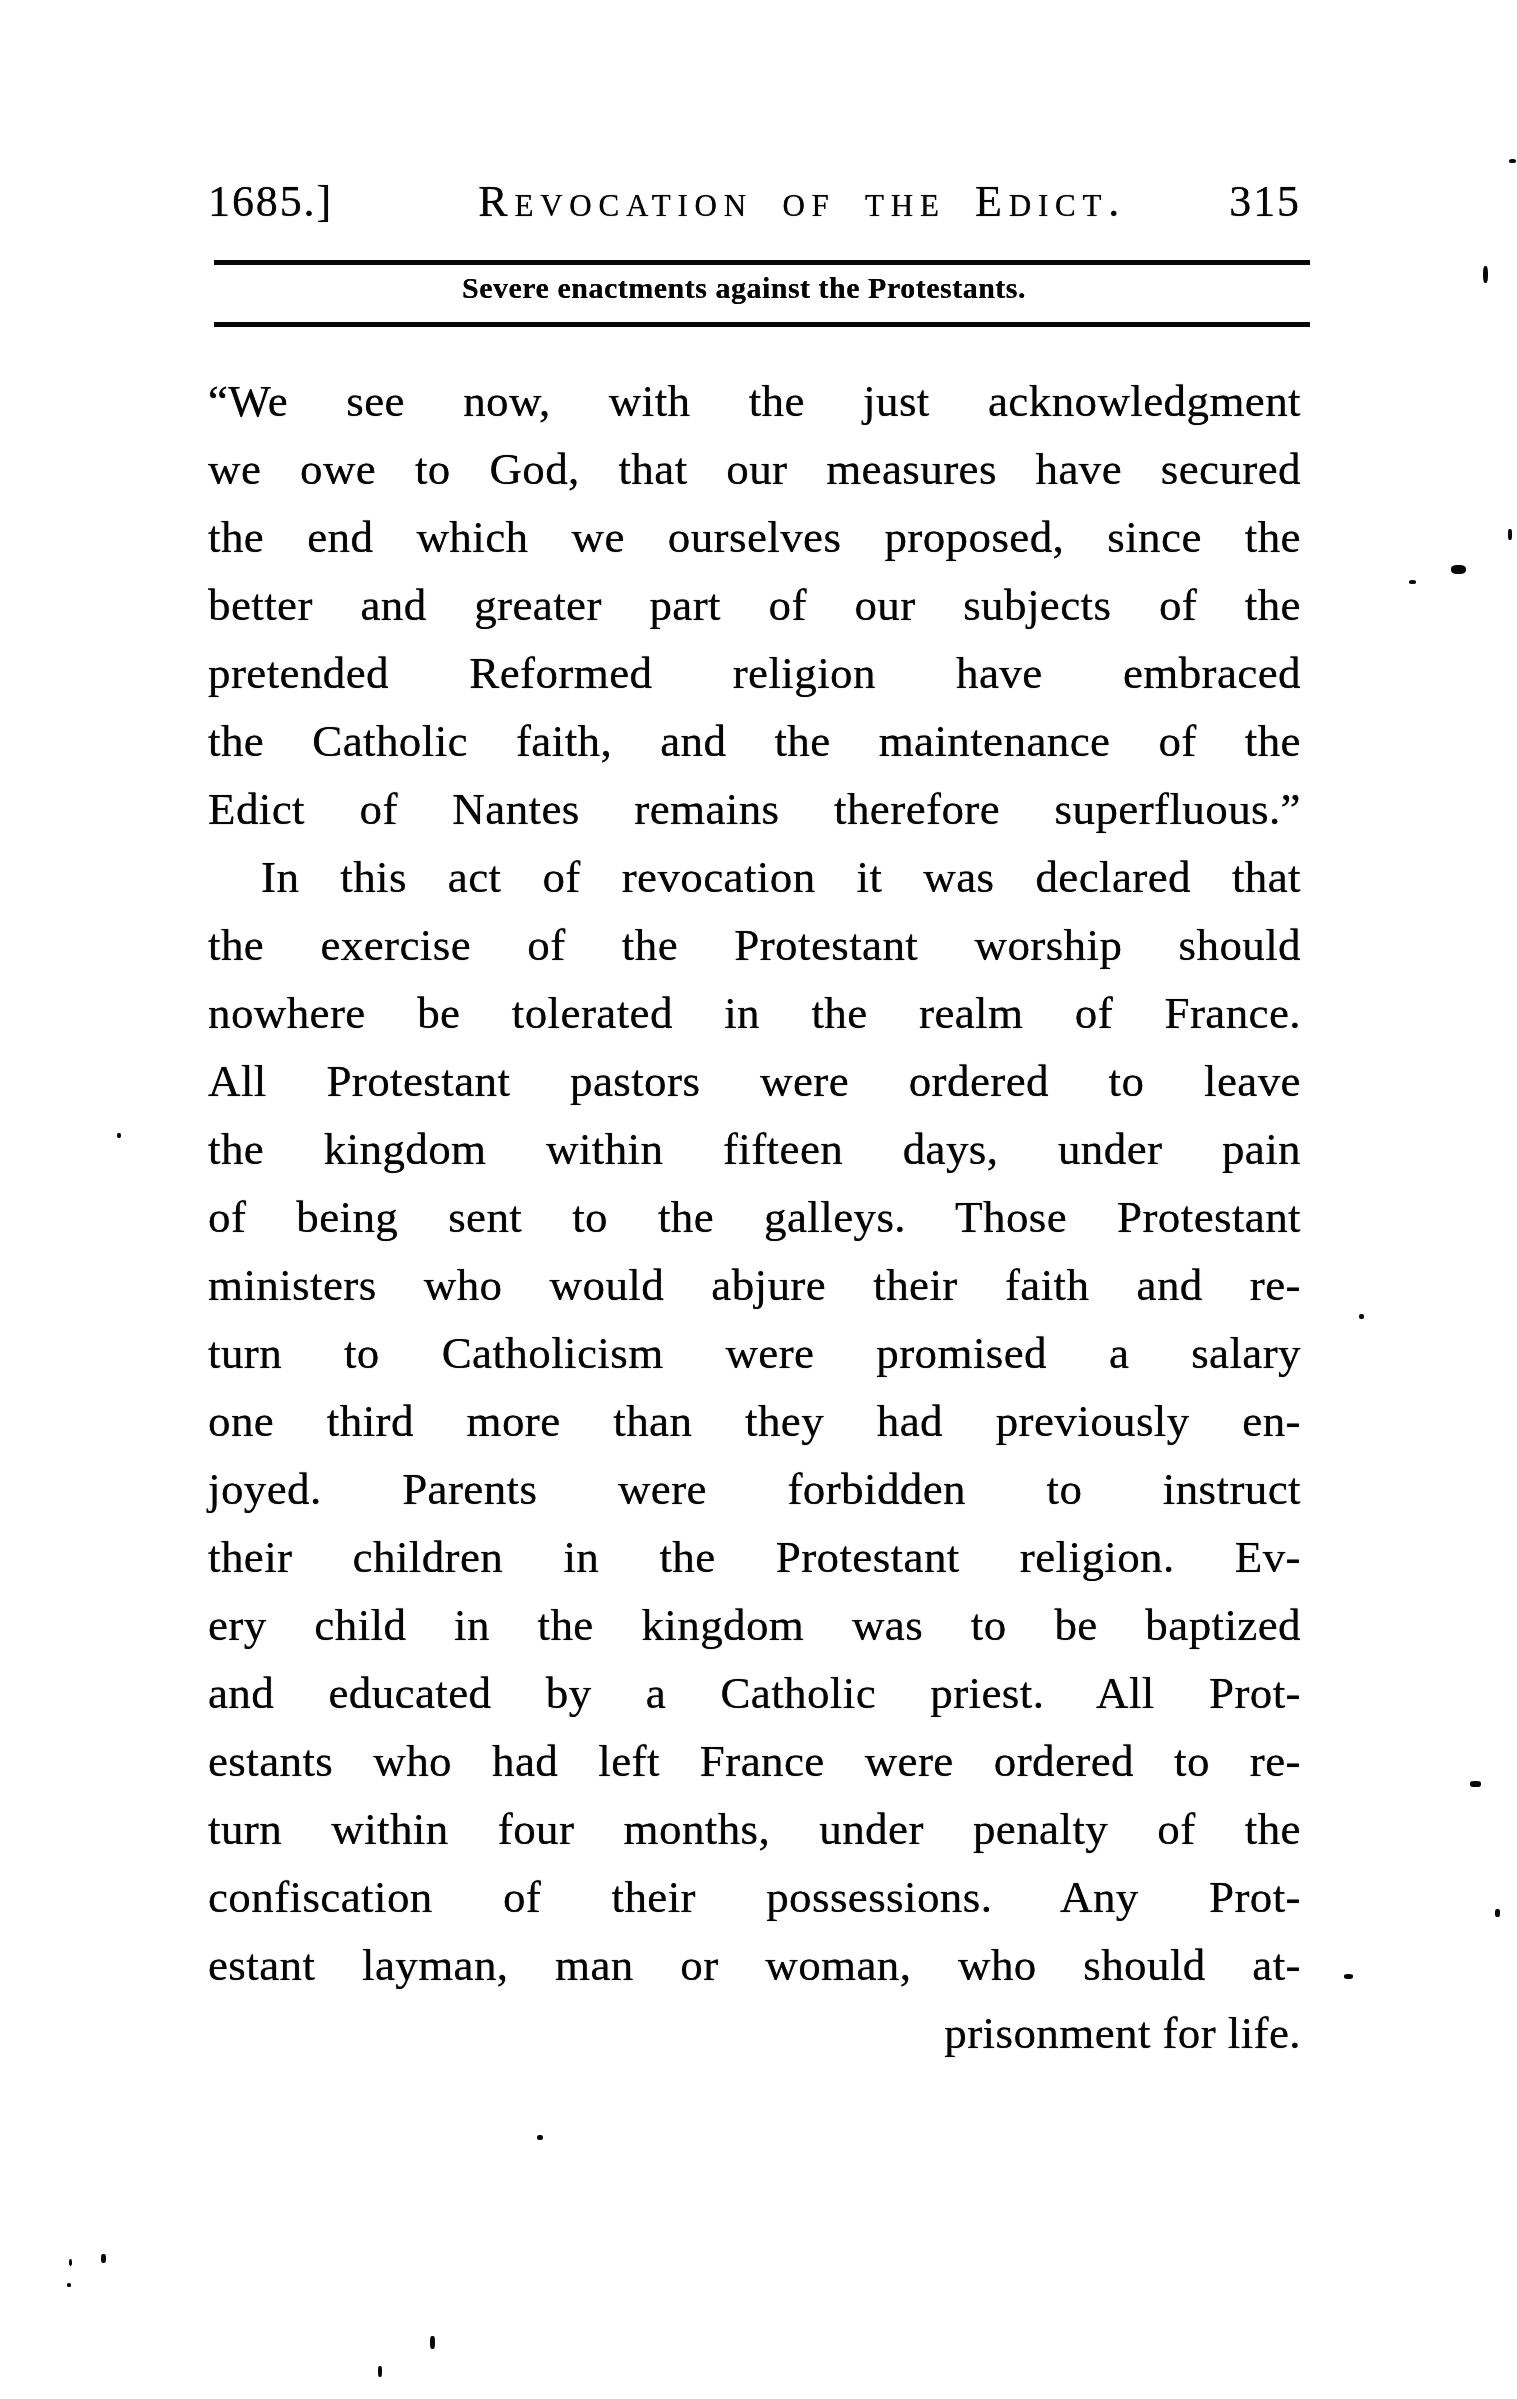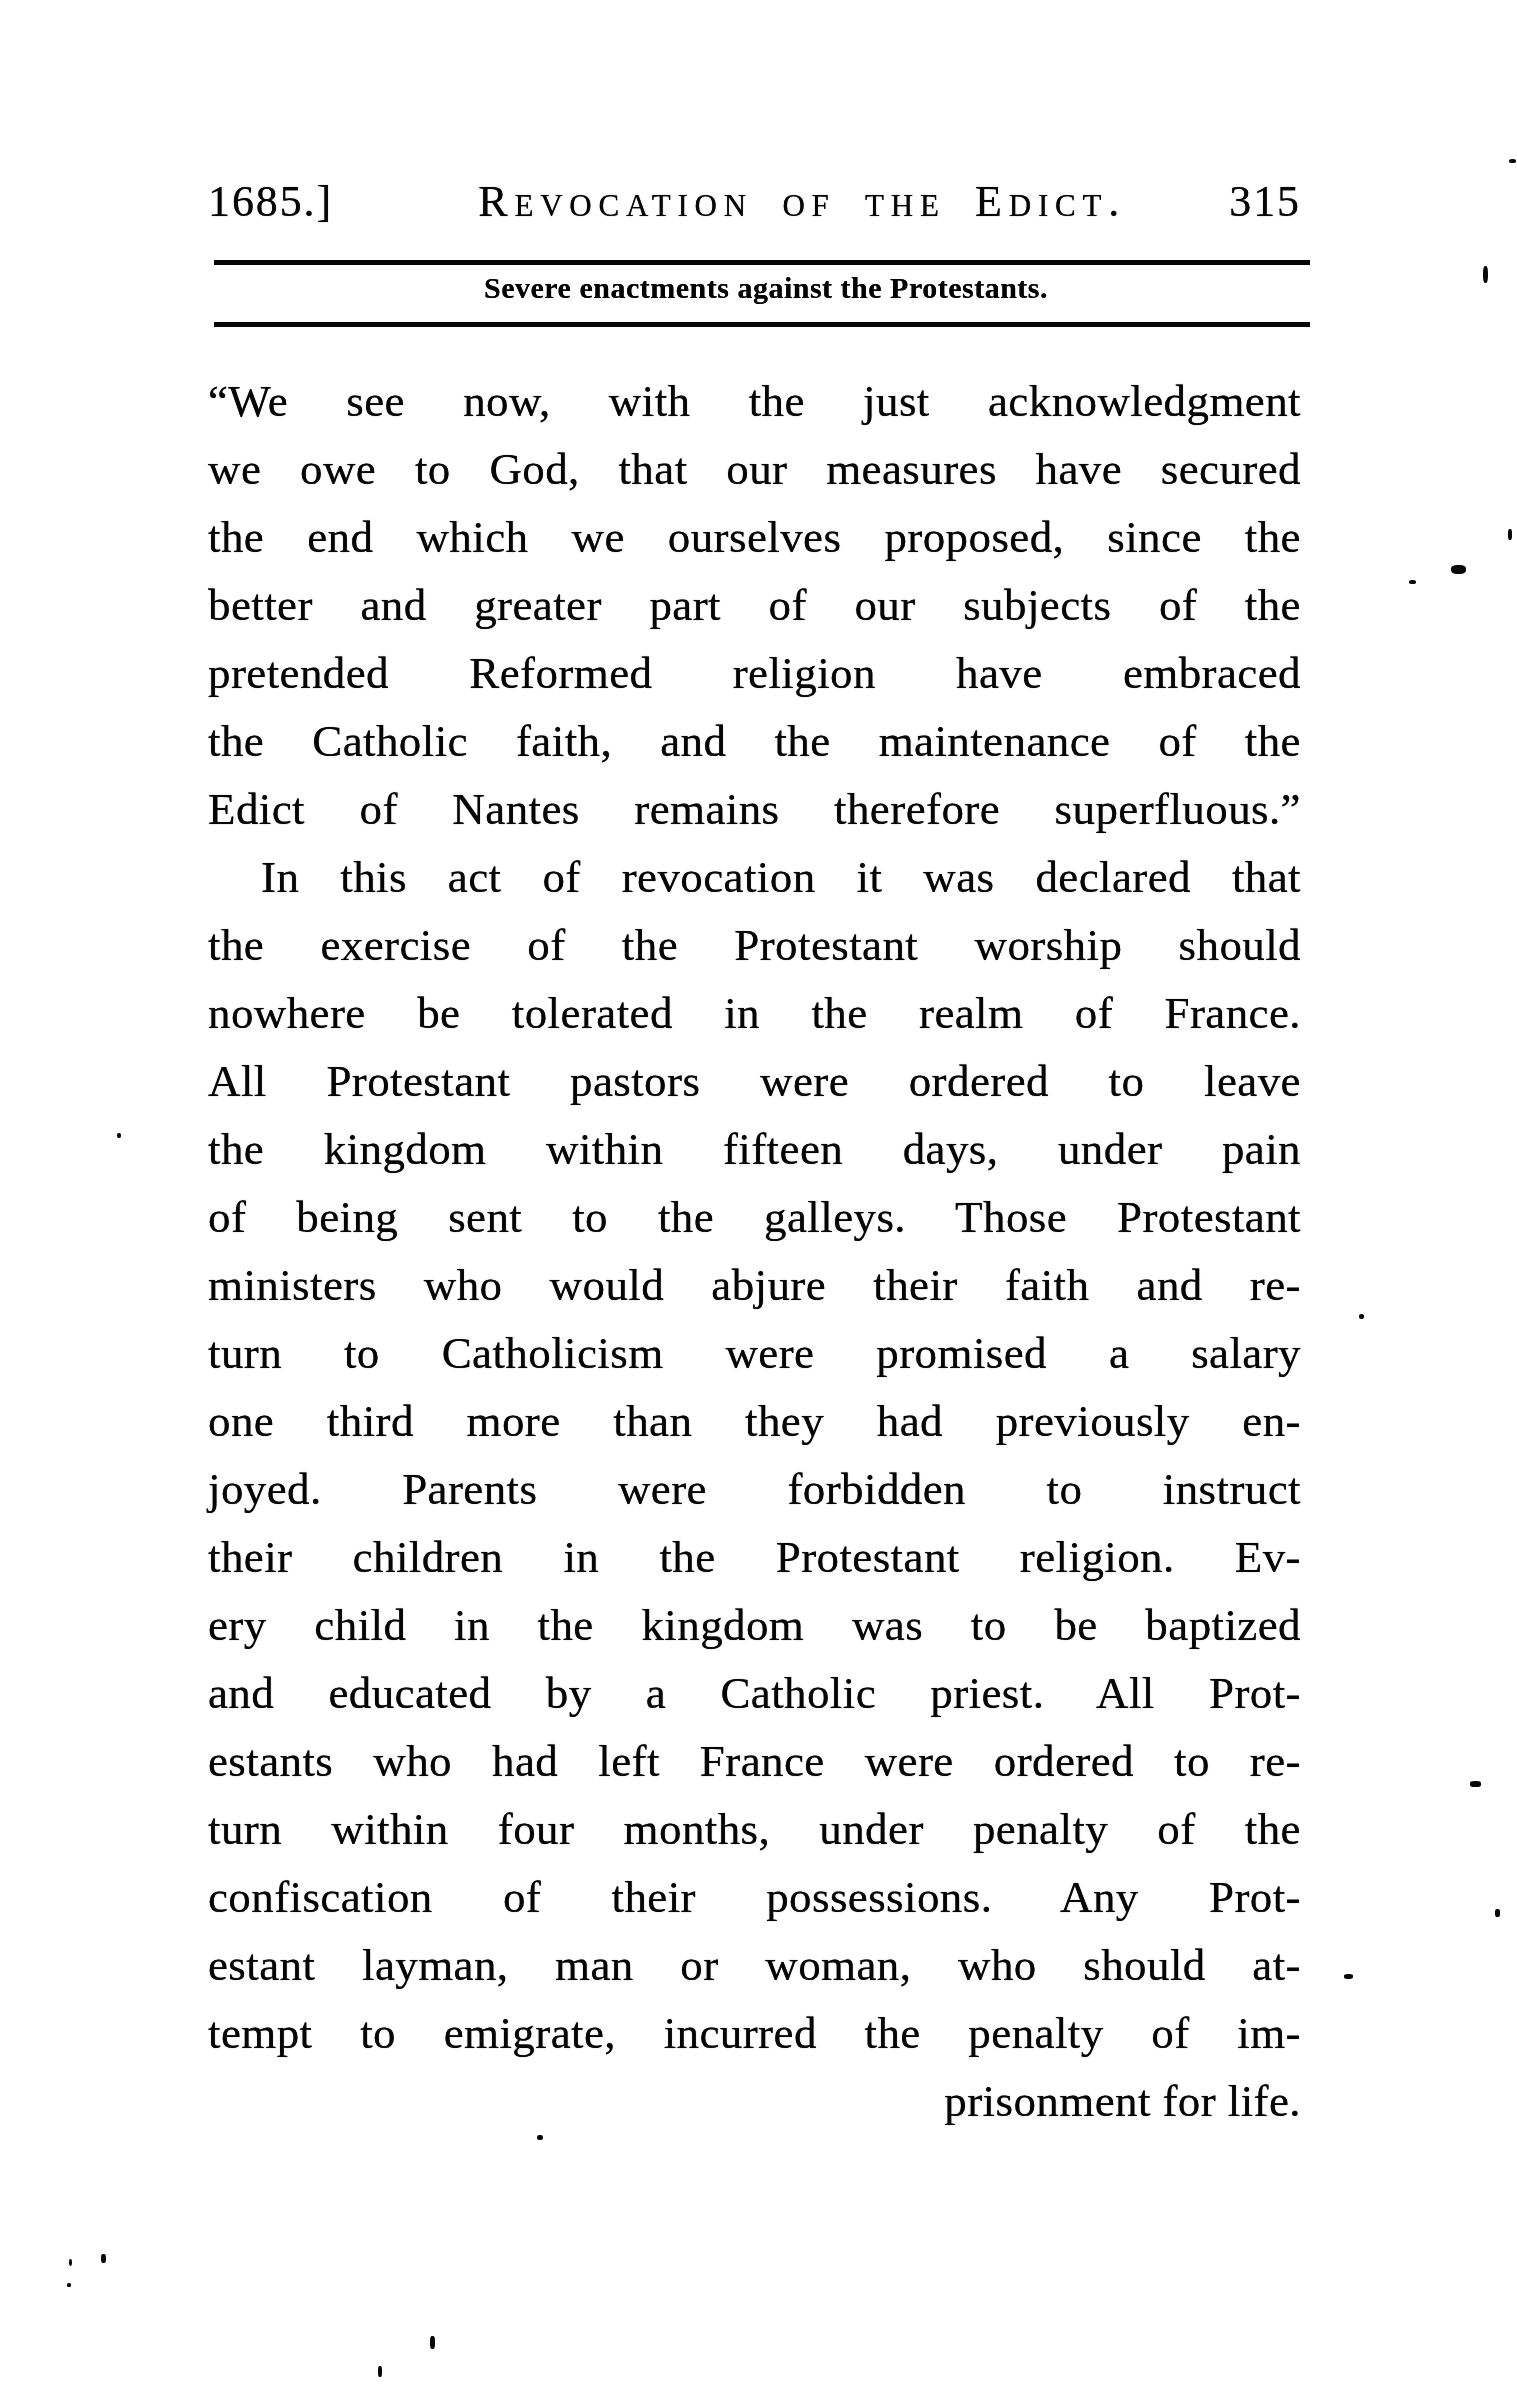--- a/index.html
+++ b/index.html
@@ -46,21 +46,21 @@
     position: absolute;
     left: 214px;
     width: 1096px;
     height: 4.8px;
     background: #070707;
   }
   .rule-top { top: 260px; }
   .rule-bottom { top: 322px; }
   .section-head {
     position: absolute;
-    left: 218px;
+    left: 196px;
     top: 271px;
     width: 1096px;
     text-align: center;
     font-size: 30px;
     font-weight: 700;
     letter-spacing: 0.5px;
     text-shadow: 0 0 0.6px rgba(0,0,0,0.85);
   }
   
   .body-text {
@@ -122,21 +122,20 @@
       <div class="text-line justify">turn to Catholicism were promised a salary</div>
       <div class="text-line justify">one third more than they had previously en-</div>
       <div class="text-line justify">joyed.  Parents were forbidden to instruct</div>
       <div class="text-line justify">their children in the Protestant religion.  Ev-</div>
       <div class="text-line justify">ery child in the kingdom was to be baptized</div>
       <div class="text-line justify">and educated by a Catholic priest.  All Prot-</div>
       <div class="text-line justify">estants who had left France were ordered to re-</div>
       <div class="text-line justify">turn within four months, under penalty of the</div>
       <div class="text-line justify">confiscation of their possessions.  Any Prot-</div>
       <div class="text-line justify">estant layman, man or woman, who should at-</div>
-      <div class="text-line justify">tempt to emigrate, incurred the penalty of im-</div>
       <div class="text-line left">prisonment for life.</div>
     </div>
 
   <div id="speck-layer">
       <div class="ink-speck" style="left: 1509px; top: 159px; width: 6.8px; height: 3.9px;"></div>
       <div class="ink-speck" style="left: 1483px; top: 266px; width: 4.8px; height: 17.4px;"></div>
       <div class="ink-speck" style="left: 1508px; top: 529px; width: 3.9px; height: 10.6px;"></div>
       <div class="ink-speck" style="left: 1451px; top: 565px; width: 14.5px; height: 8.7px;"></div>
       <div class="ink-speck" style="left: 1409px; top: 580px; width: 6.8px; height: 3.9px;"></div>
       <div class="ink-speck" style="left: 117px; top: 1133px; width: 3.9px; height: 4.8px;"></div>

